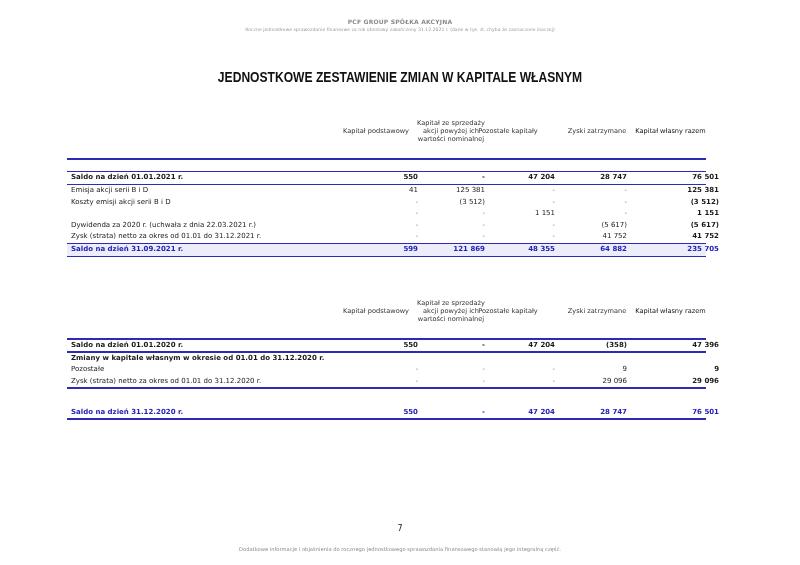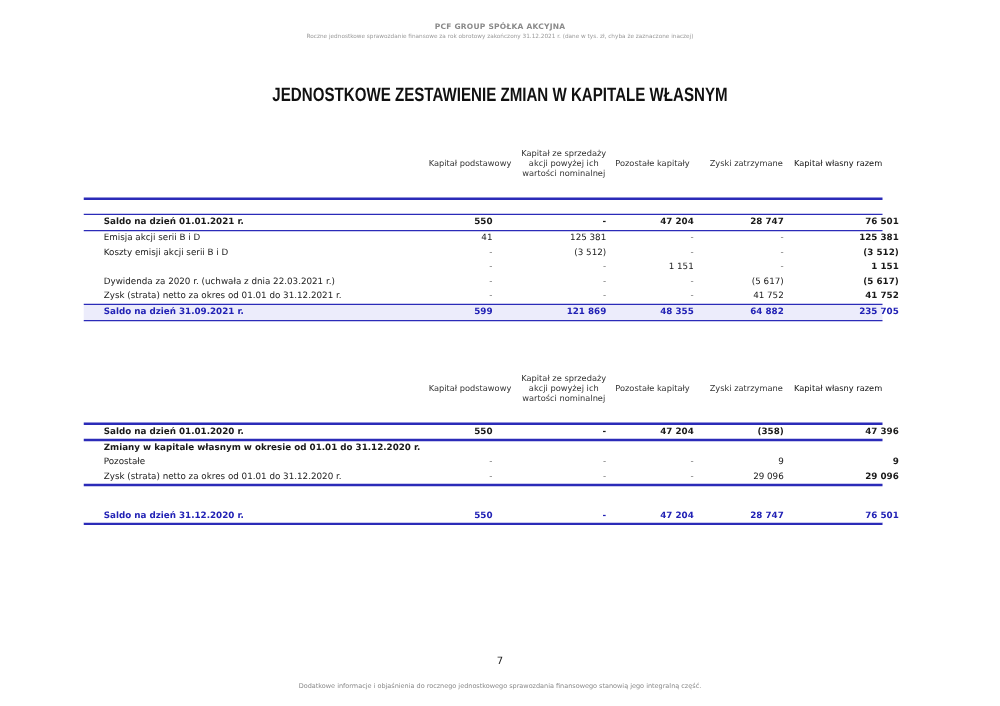--- a/index.html
+++ b/index.html
@@ -15,29 +15,29 @@
   .tbl { position:absolute; left:67px; width:639px; }
   .tbl1 { top:104px; }
   .tbl2 { top:284px; }
   .thead { position:relative; height:54px; }
   .tbl2 .thead { height:54px; }
   .th { position:absolute; top:0; height:54px; display:flex; align-items:center; justify-content:center;
         text-align:center; font-size:6.6px; line-height:8.2px; color:#333; }
   .th.bold { font-weight:normal; color:#111; }
   .c1 { left:274px; width:70px; }
   .c2 { left:346px; width:76px; }
-  .c3 { left:420px; width:70px; }
+  .c3 { left:406px; width:70px; }
   .c4 { left:494px; width:72px; }
   .c5 { left:568px; width:71px; }
   .rule { height:1.5px; background:#2b2bb8; width:639px; }
   .blank { height:11px; }
   .row { position:relative; height:11.5px; font-size:7px; line-height:11.5px; }
-  .row .lbl { position:absolute; left:16px; white-space:nowrap;text-align:center; }
+  .row .lbl { position:absolute; left:4px; white-space:nowrap;text-align:center; }
   .row .v { position:absolute; text-align:right; }
-  .v1 { left:260px; width:67px; }
+  .v1 { left:284px; width:67px; }
   .v2 { left:346px; width:72px; }
   .v3 { left:422px; width:66px; }
   .v4 { left:494px; width:66px; }
   .v5 { left:584px; width:68px; font-weight:bold; }
   .row.bold { font-weight:bold; }
   .row.section .lbl { font-weight:bold; }
   .row.total { background:#ececfb; color:#2222b5; font-weight:bold; }
   .row .dash { color:#777; }
   .page-num { position:absolute; top:524px; left:0; width:800px; text-align:center; font-size:8px; color:#222; }
   .footer { position:absolute; top:546px; left:0; width:800px; text-align:center; font-size:5.2px; color:#8a8a8a; }

